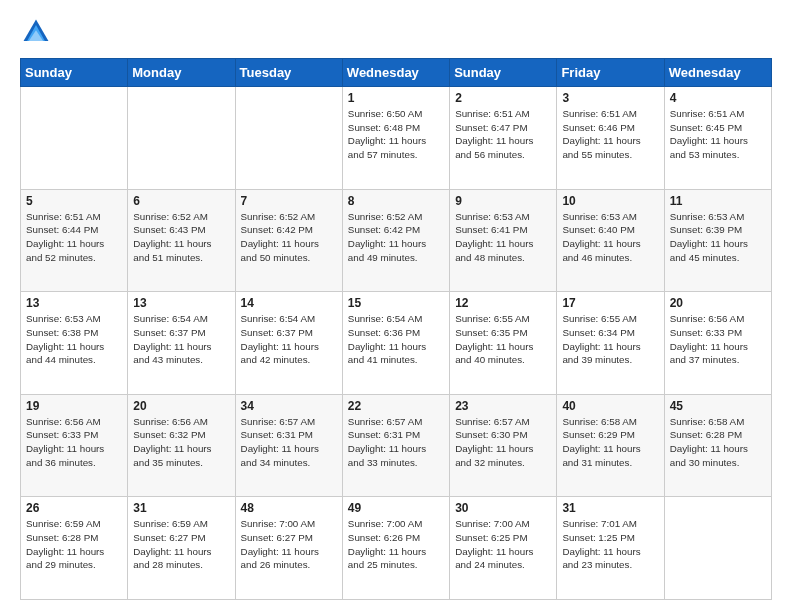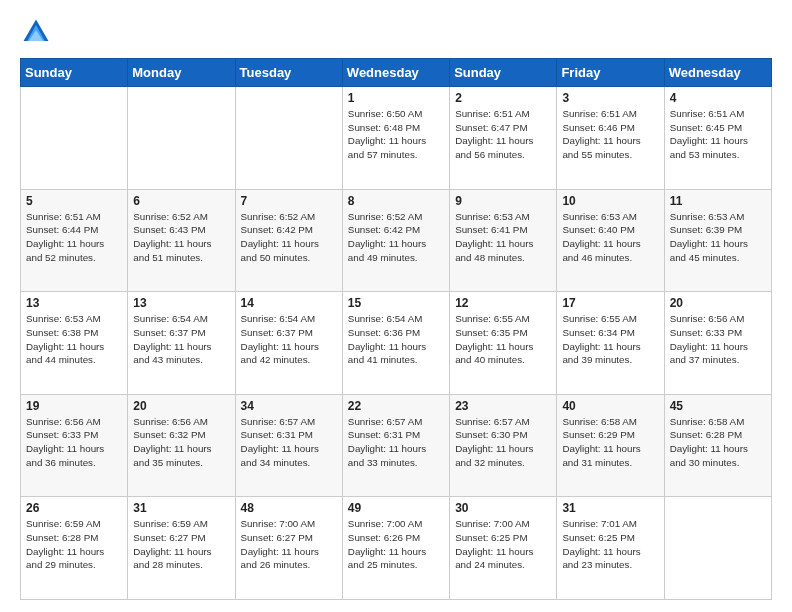--- a/index.html
+++ b/index.html
@@ -317,20 +317,20 @@
           </td>
           <td>
             <div class="day-num">30</div>
             <div class="day-info" style="white-space: pre-line;">Sunrise: 7:00 AM
 Sunset: 6:25 PM
 Daylight: 11 hours and 24 minutes.</div>
           </td>
           <td>
             <div class="day-num">31</div>
             <div class="day-info" style="white-space: pre-line;">Sunrise: 7:01 AM
-Sunset: 6:25 PM
+Sunset: 1:25 PM
 Daylight: 11 hours and 23 minutes.</div>
           </td>
           <td class="empty"></td>
         </tr>
       </tbody>
   </table>
 </div>
 
 </body></html>

